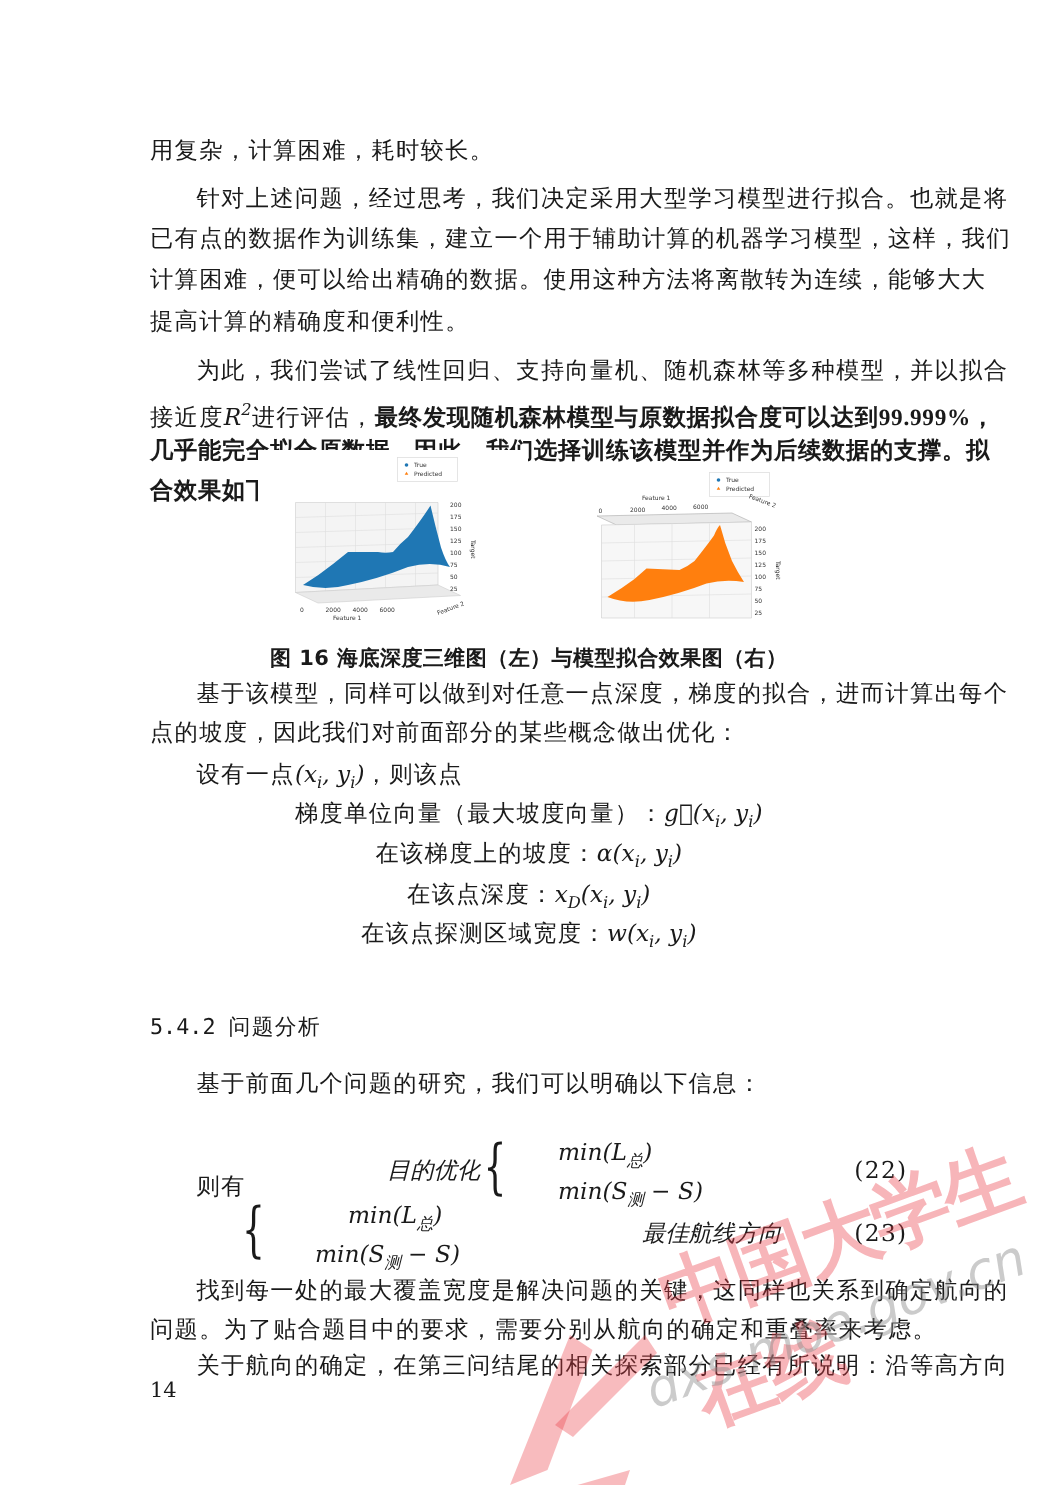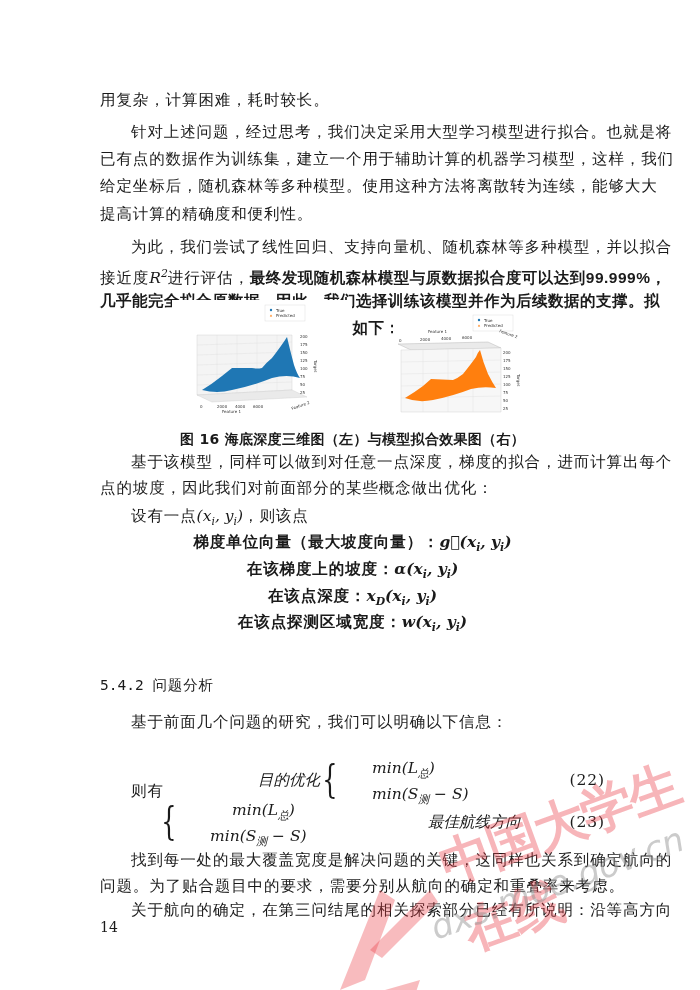--- a/index.html
+++ b/index.html
@@ -2,23 +2,23 @@
 <html><head>
 <meta charset="utf-8">
 <style>
   html, body { margin: 0; padding: 0; background: #ffffff; }
   body { width: 700px; height: 990px; position: relative; overflow: hidden;
          font-family: "DejaVu Serif", "Liberation Serif", serif; color: #1a1a1a; }
   .page { position: absolute; left: 0; top: 0; width: 700px; height: 738px; }
   .line { position: absolute; left: 100px; width: 505px; font-size: 15.5px; line-height: 22px;
           white-space: nowrap; letter-spacing: 0.9px; }
   .indent { left: 131px; width: 474px; }
-  .bold { font-weight: bold; font-family: Liberation Sans, sans-serif; letter-spacing: 0.5px; text-align: center; }
+  .bold { font-weight: bold; font-family: Liberation Serif, serif; letter-spacing: 0.5px; }
   .math { font-family: "DejaVu Serif", serif; font-style: italic; letter-spacing: 0; }
-  .center { left: 100px; width: 505px; text-align: center; font-weight: bold; }
+  .center { left: 100px; width: 505px; text-align: center; }
   .caption { font-family: "DejaVu Sans", "Liberation Sans", sans-serif; font-weight: bold; font-size: 14px; letter-spacing: 0.3px; }
   .section { font-family: "DejaVu Sans Mono", "Liberation Mono", monospace; font-size: 14.5px; letter-spacing: 0; }
   .eqno { position: absolute; right: 0; top: 0; font-style: normal; }
   .brace { font-size: 40px; line-height: 40px; position: absolute; font-style: normal; font-weight: 200; transform: scaleX(0.6); }
   .stack { position: absolute; line-height: 20px; padding-left: 40px; }
   .pagenum { position: absolute; left: 100px; width: 505px; text-align: left; top: 906px; font-size: 14px; }
   .fig { position: absolute; background: #fff; }
   .watermark { position: absolute; left: 370px; top: 790px; width: 330px; height: 200px; pointer-events: none; }
   .wm-cn { position: absolute; left: 60px; top: 45px; font-family: "DejaVu Sans", sans-serif; font-weight: bold;
            font-size: 52px; color: rgba(235,60,70,0.38); transform: rotate(-20deg); transform-origin: left top; letter-spacing: -2px; }
@@ -29,21 +29,21 @@
 </style>
 </head>
 <body>
 
 <div class="page">
 
   <div class="line" style="top:89px">用复杂，计算困难，耗时较长。</div>
 
   <div class="line indent" style="top:121px">针对上述问题，经过思考，我们决定采用大型学习模型进行拟合。也就是将</div>
   <div class="line" style="top:148px">已有点的数据作为训练集，建立一个用于辅助计算的机器学习模型，这样，我们</div>
-  <div class="line" style="top:175px">给定坐标后，随机森林等多种模型。使用这种方法将离散转为连续，能够大大</div>
+  <div class="line" style="top:175px">计算困难，便可以给出精确的数据。使用这种方法将离散转为连续，能够大大</div>
   <div class="line" style="top:203px">提高计算的精确度和便利性。</div>
 
   <div class="line indent" style="top:236px">为此，我们尝试了线性回归、支持向量机、随机森林等多种模型，并以拟合</div>
   <div class="line" style="top:263px">
     <span>接近度</span><span class="math"><span>R</span><sup>2</sup></span><span>进行评估，</span><span class="bold">最终发现随机森林模型与原数据拟合度可以达到99.999%，</span>
   </div>
   <div class="line bold" style="top:290px">几乎能完全拟合原数据。因此，我们选择训练该模型并作为后续数据的支撑。拟</div>
   <div class="line bold" style="top:317px">合效果如下：</div>
 
   <div class="fig" style="left:172px; top:300px; width:180px; height:120px;">

